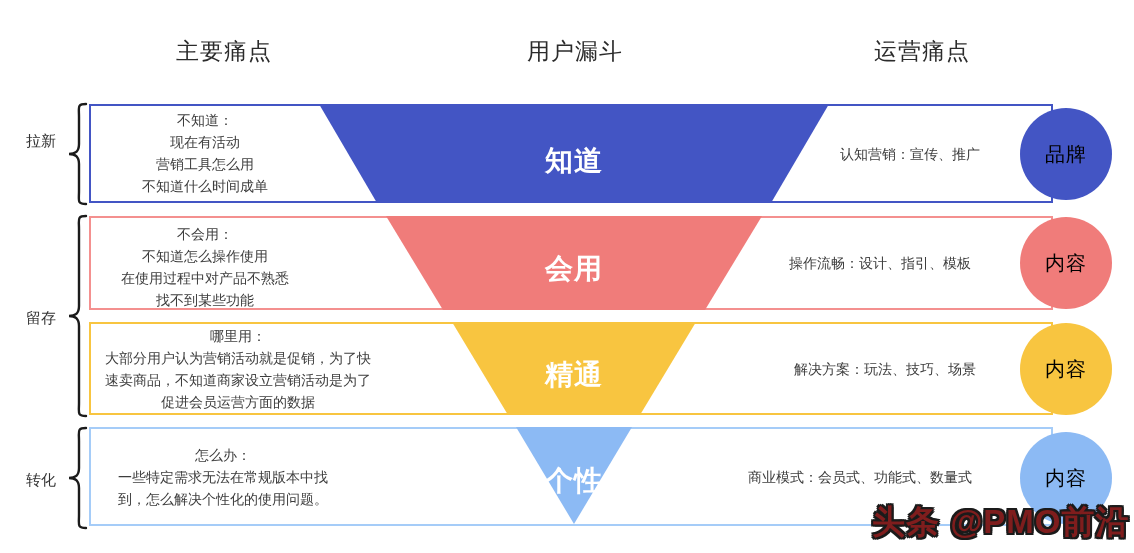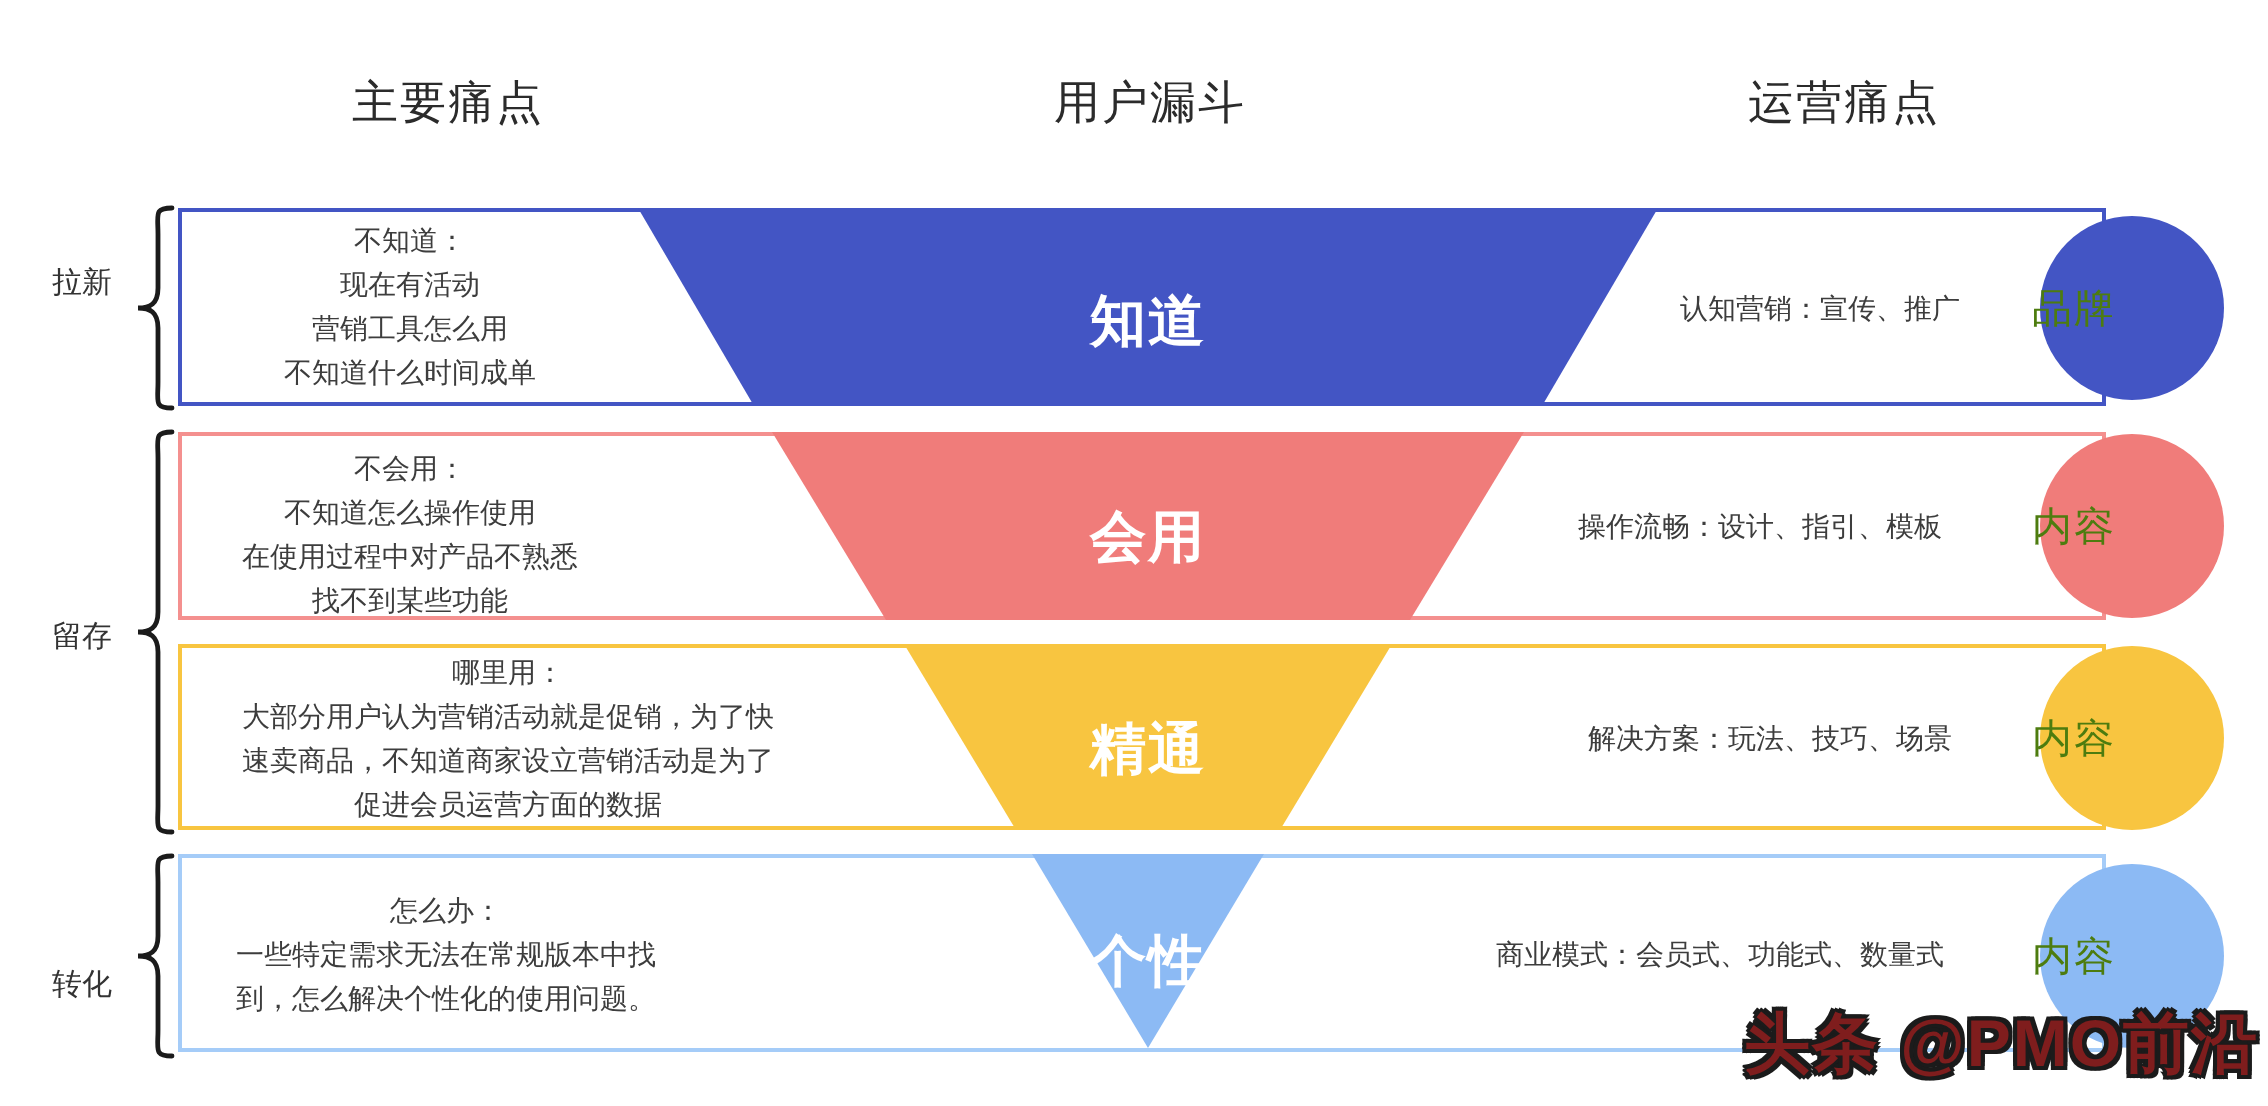--- a/index.html
+++ b/index.html
@@ -25,41 +25,41 @@
   }
   .box.b1{top:104px;height:99px;}
   .box.b2{top:216px;height:94px;}
   .box.b3{top:322px;height:93px;}
   .box.b4{top:427px;height:99px;}
   .pain{
     position:absolute;text-align:center;font-size:14px;line-height:22px;color:#3d3d3d;
   }
   .pain.p1{left:90px;width:230px;top:109px;}
   .pain.p2{left:90px;width:230px;top:223px;}
-  .pain.p3{left:90px;width:296px;top:325px;margin-left:16px;}
+  .pain.p3{left:90px;width:296px;top:325px;}
   .pain.p4{left:90px;width:266px;top:444px;}
   .ops{
     position:absolute;height:18px;text-align:center;font-size:14px;color:#3d3d3d;white-space:nowrap;
   }
   .ops.o1{left:785px;width:250px;top:146px;}
   .ops.o2{left:755px;width:250px;top:255px;}
   .ops.o3{left:760px;width:250px;top:361px;}
   .ops.o4{left:735px;width:250px;top:469px;}
   .overlay{position:absolute;left:0;top:0;width:1134px;height:553px;pointer-events:none;}
   .funnel-label{
     position:absolute;left:524px;width:100px;text-align:center;
     font-size:28px;font-weight:bold;color:#ffffff;letter-spacing:1px;
   }
   .funnel-label.f1{top:142px;}
   .funnel-label.f2{top:250px;}
   .funnel-label.f3{top:356px;}
   .funnel-label.f4{top:462px;}
   .circle-label{
-    position:absolute;left:1016px;width:100px;text-align:left;
-    font-size:20px;color:#4d7c0f;letter-spacing:1px;
+    position:absolute;left:1016px;width:100px;text-align:center;
+    font-size:20px;color:#000000;letter-spacing:1px;
   }
   .circle-label.c1{top:141px;}
   .circle-label.c2{top:250px;}
   .circle-label.c3{top:356px;}
   .circle-label.c4{top:465px;}
   .watermark{
     position:absolute;left:872px;top:500px;width:262px;
     font-size:33px;font-weight:bold;color:#7f1d1d;white-space:nowrap;letter-spacing:1px;
     text-shadow:-2px 0 #1b1b1b,2px 0 #1b1b1b,0 -2px #1b1b1b,0 2px #1b1b1b,
                 -2px -2px #1b1b1b,2px 2px #1b1b1b,-2px 2px #1b1b1b,2px -2px #1b1b1b;
@@ -80,21 +80,21 @@
   <div class="group-label" style="top:132px;">拉新</div>
 
   <svg class="brace" style="top:214px;height:204px;" viewBox="0 0 26 204">
     <path d="M22,2 C13,2 15,5 15,15 L15,92 C15,100 11,102 5,102 C11,102 15,104 15,112 L15,189 C15,199 13,202 22,202" fill="none" stroke="#1b1b1b" stroke-width="2.4" stroke-linecap="round"></path>
   </svg>
   <div class="group-label" style="top:309px;">留存</div>
 
   <svg class="brace" style="top:426px;height:104px;" viewBox="0 0 26 104">
     <path d="M22,2 C13,2 15,5 15,15 L15,42 C15,50 11,52 5,52 C11,52 15,54 15,62 L15,89 C15,99 13,102 22,102" fill="none" stroke="#1b1b1b" stroke-width="2.4" stroke-linecap="round"></path>
   </svg>
-  <div class="group-label" style="top:471px;margin-top:12px;">转化</div>
+  <div class="group-label" style="top:471px;">转化</div>
 
   <div class="box b1" style="border-color: rgb(67, 85, 196);"></div>
   <div class="box b2" style="border-color: rgb(244, 144, 143);"></div>
   <div class="box b3" style="border-color: rgb(248, 197, 64);"></div>
   <div class="box b4" style="border-color: rgb(165, 204, 248);"></div>
 
   <div class="pain p1">
     <div>不知道：</div>
     <div>现在有活动</div>
     <div>营销工具怎么用</div>

